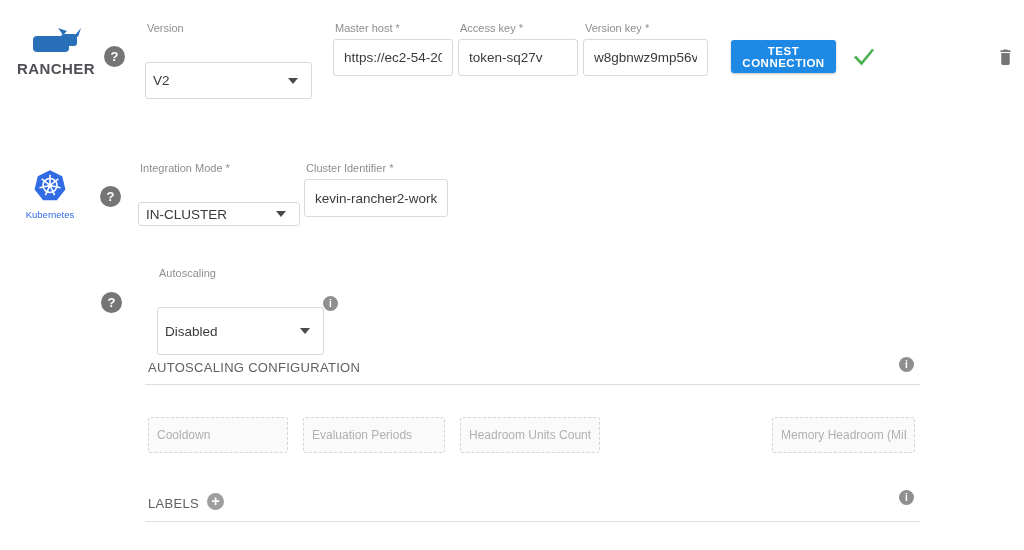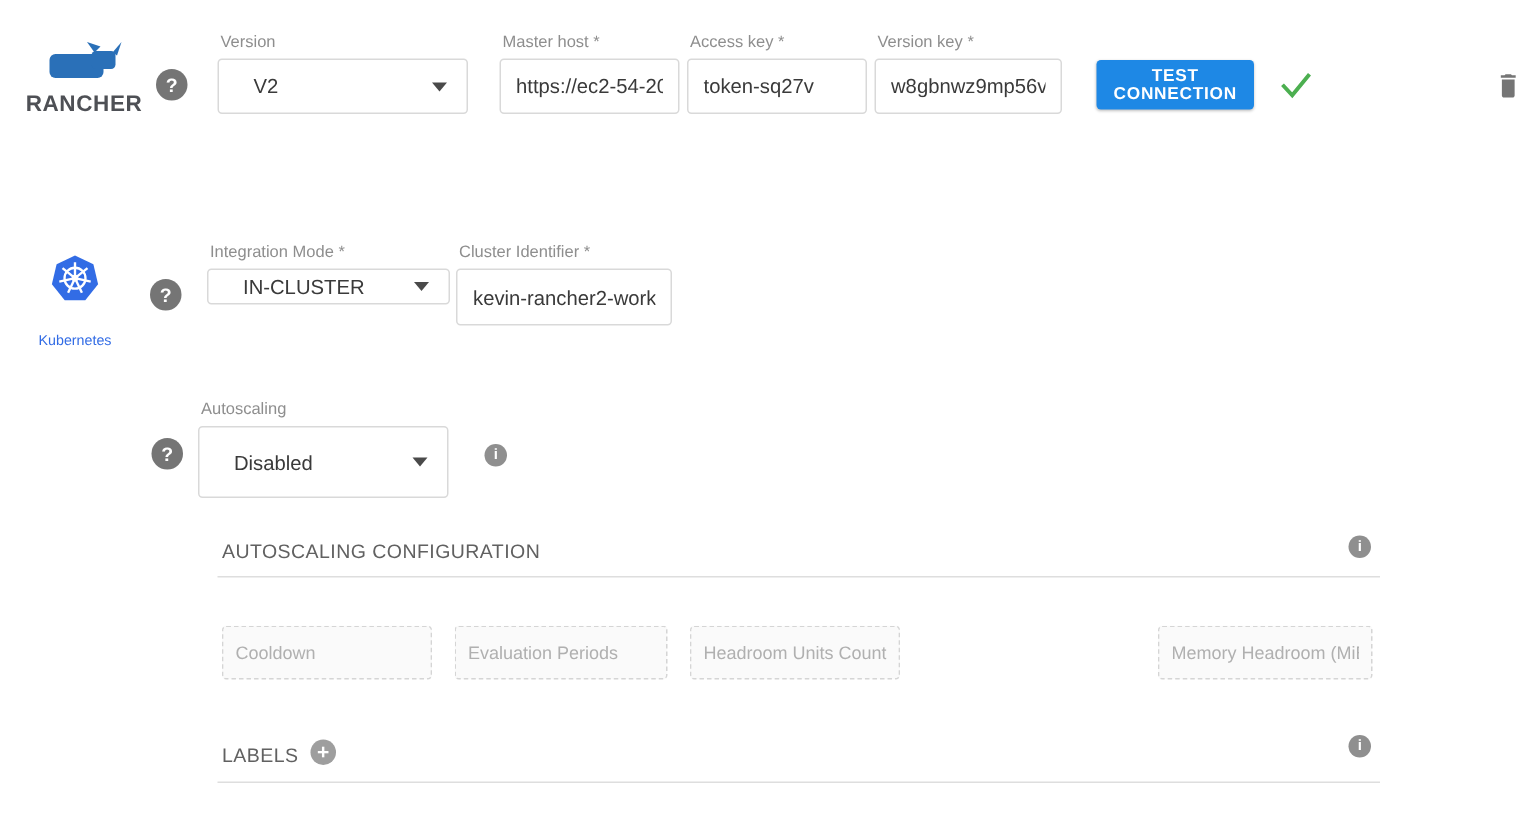--- a/index.html
+++ b/index.html
@@ -14,21 +14,21 @@
   }
   .abs { position: absolute; }
 
   
   .rancher-logo { left: 8px; top: 27px; width: 96px; text-align: center; }
   .rancher-logo-text {
     font-size: 15px; font-weight: bold; color: #4e5055;
     letter-spacing: 0.4px; margin-top: 1px;
   }
   .k8s-logo { left: 14px; top: 169px; width: 72px; text-align: center; }
-  .k8s-logo-text { font-size: 9.5px; color: #326ce5; margin-top: 14px; }
+  .k8s-logo-text { font-size: 9.5px; color: #326ce5; margin-top: 2px; }
 
   
   .help-circle {
     width: 21px; height: 21px; border-radius: 50%;
     background: #757575; color: #ffffff;
     font-size: 13px; font-weight: bold;
     display: flex; align-items: center; justify-content: center;
     cursor: pointer; line-height: 1;
   }
   .info-circle {
@@ -56,21 +56,21 @@
     border: 1px solid #d9d9d9; border-radius: 3px;
     background: #ffffff; color: #3a3a3a;
     font-family: "Liberation Sans", sans-serif;
     font-size: 13.5px; padding: 0 10px; outline: none;
   }
   .select-box {
     width: 100%; height: 100%;
     border: 1px solid #d9d9d9; border-radius: 3px;
     background: #ffffff; color: #3a3a3a;
     font-size: 13.5px; display: flex; align-items: center;
-    padding: 0 23px; cursor: pointer; position: relative;
+    padding: 0 7px; cursor: pointer; position: relative; margin-top: 23px;
   }
   .caret {
     position: absolute; right: 13px; top: 50%; margin-top: -3px;
     width: 0; height: 0;
     border-left: 5px solid transparent;
     border-right: 5px solid transparent;
     border-top: 6px solid #4a4a4a;
   }
   .ghost-input {
     height: 36px;
@@ -187,21 +187,21 @@
     </div>
   </div>
 
   <div class="abs" style="left:304px; top:179px; width:144px; height:38px;">
     <div class="field-label">Cluster Identifier *</div>
     <input class="text-input" value="kevin-rancher2-workers" style="">
   </div>
 
   <div class="abs help-circle" style="left:101px; top:292px;">?</div>
 
-  <div class="abs" style="left:132px; top:284px; width:167px; height:48px;">
+  <div class="abs" style="left:157px; top:284px; width:167px; height:48px;">
     <div class="field-label">Autoscaling</div>
     <div class="select-box" role="button">
       <span>Disabled</span>
       <span class="caret"></span>
     </div>
   </div>
 
   <div class="abs info-circle" style="left:323px; top:296px;">i</div>
 
   <div class="abs section-title" style="left:148px; top:360px;">AUTOSCALING CONFIGURATION</div>

